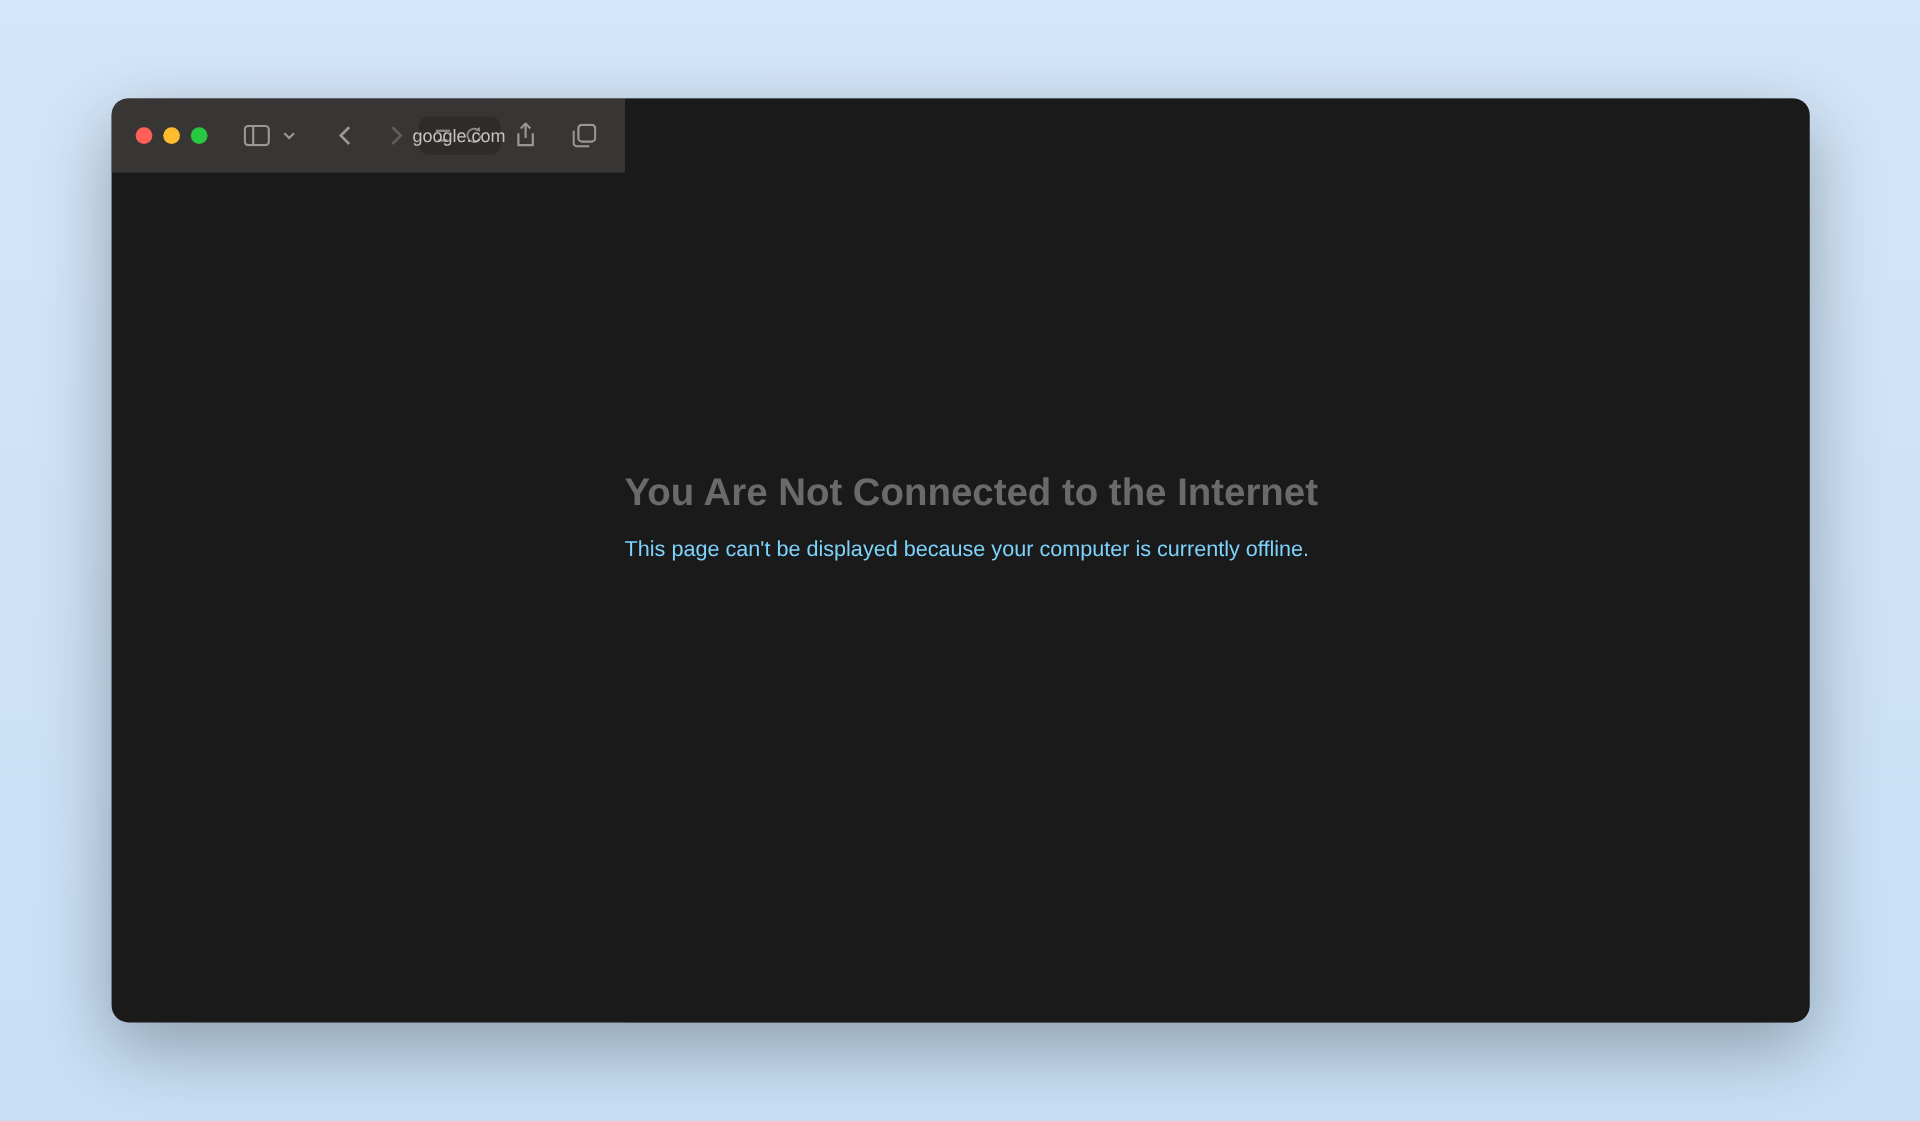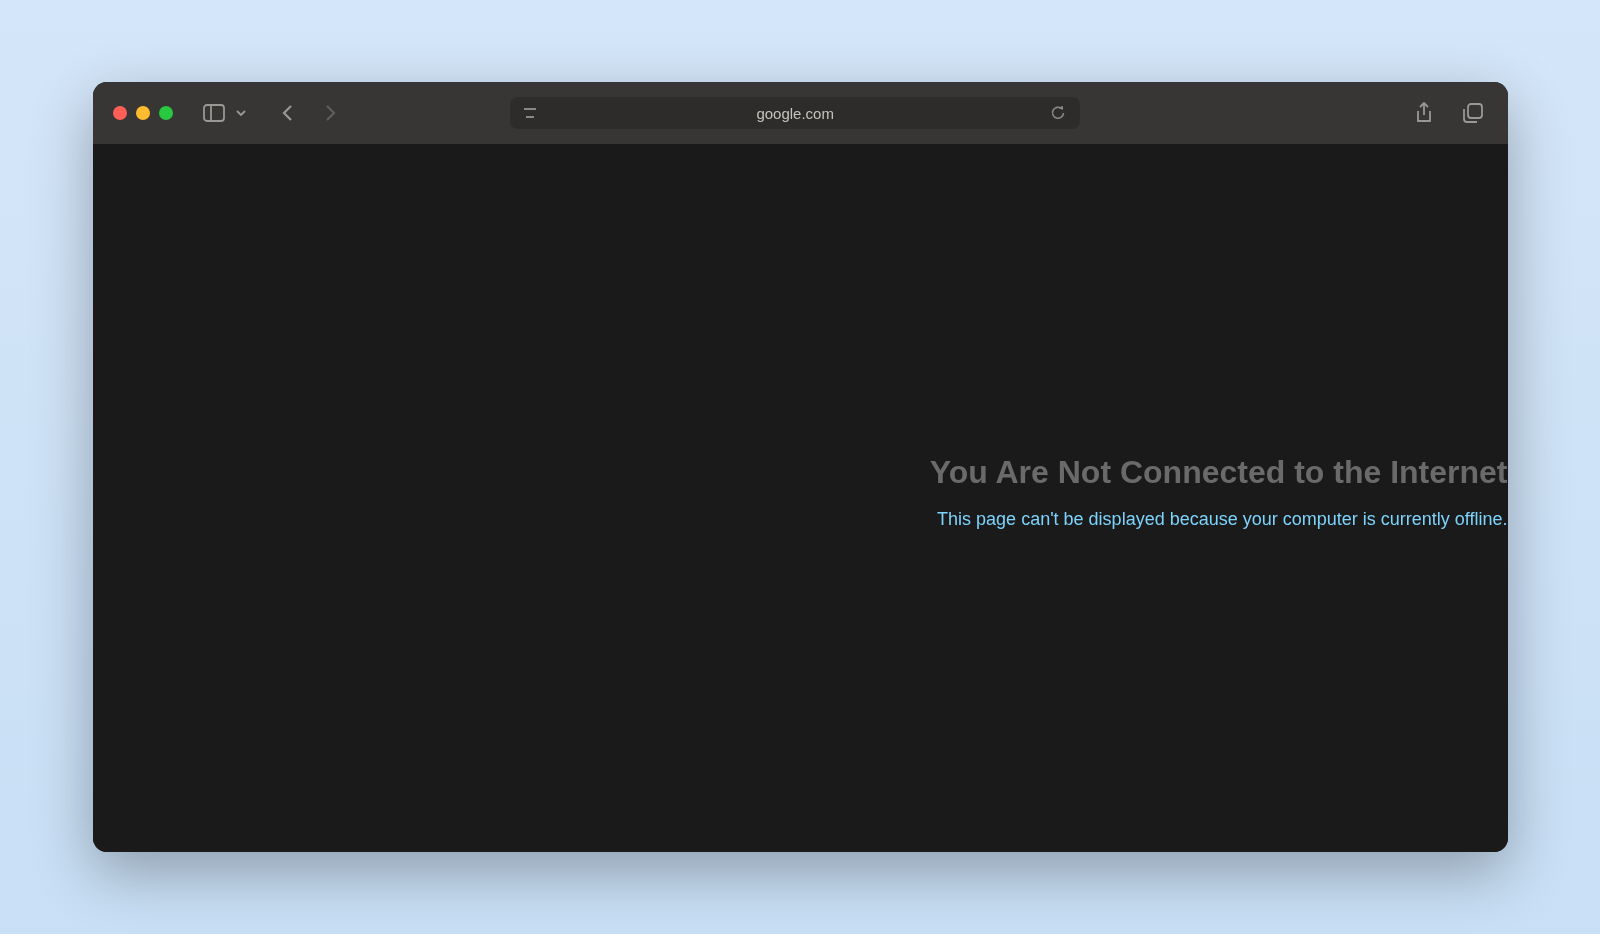--- a/index.html
+++ b/index.html
@@ -19,21 +19,21 @@
     }
     
     .browser-window {
       width: 1415px;
       height: 770px;
       background: #1a1a1a;
       border-radius: 14px;
       overflow: hidden;
       box-shadow: 0 20px 60px rgba(0,0,0,0.3);
       display: flex;
-      flex-direction: column;
+      flex-direction: row;
     }
     
     .toolbar {
       height: 62px;
       background: #383634;
       display: flex;
       align-items: center;
       padding: 0 20px;
       gap: 8px;
     }
@@ -114,21 +114,21 @@
       display: flex;
       gap: 22px;
       margin-left: auto;
     }
     
     .content-area {
       flex: 1;
       background: #1a1a1a;
       display: flex;
       flex-direction: column;
-      align-items: flex-end;
+      align-items: flex-start;
       padding-top: 310px;
     }
     
     .error-heading {
       color: #6a6a6a;
       font-size: 32px;
       font-weight: 700;
       margin-bottom: 18px;
     }
     

